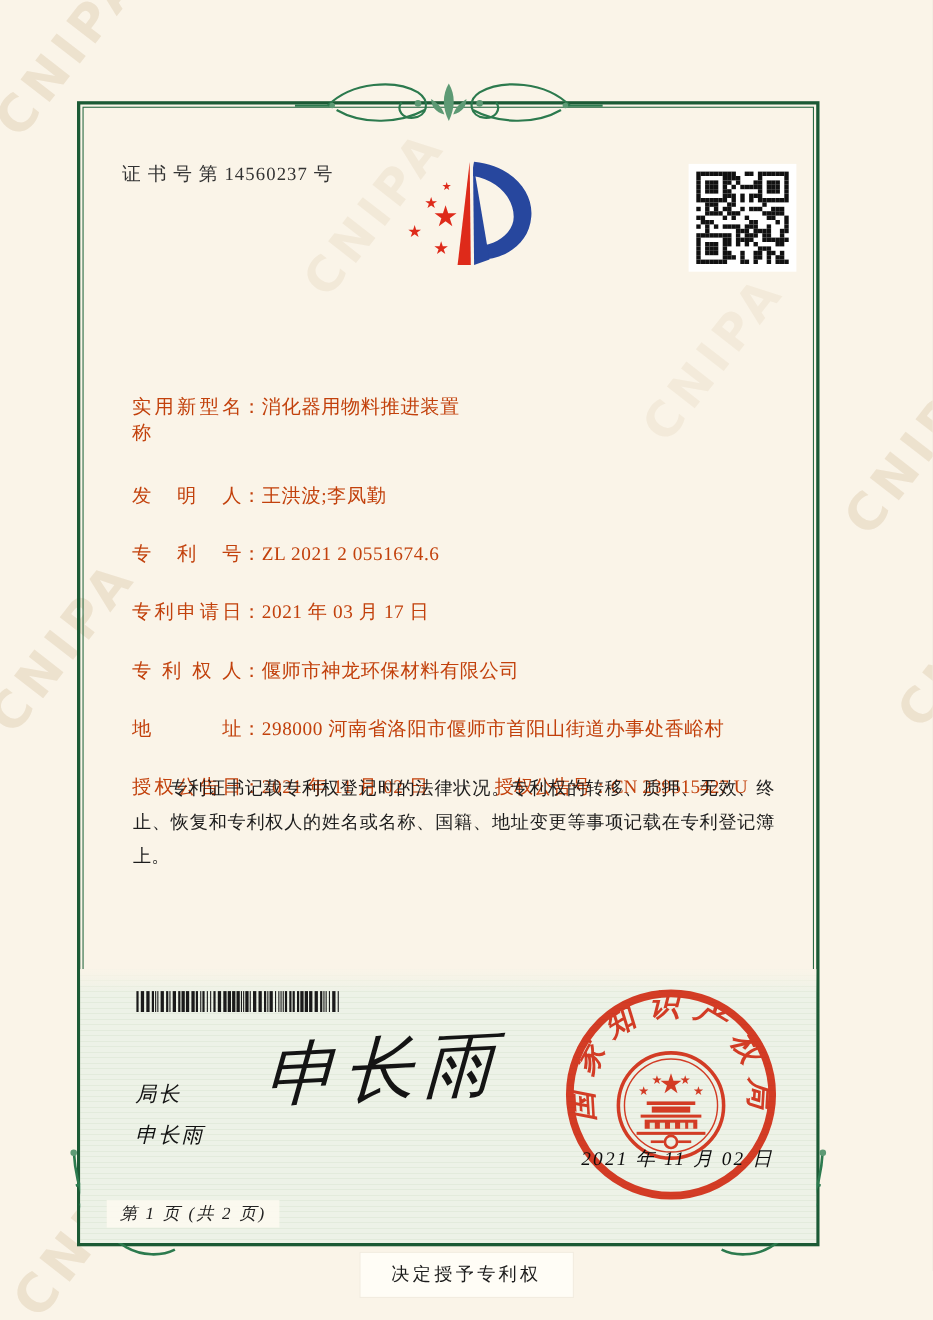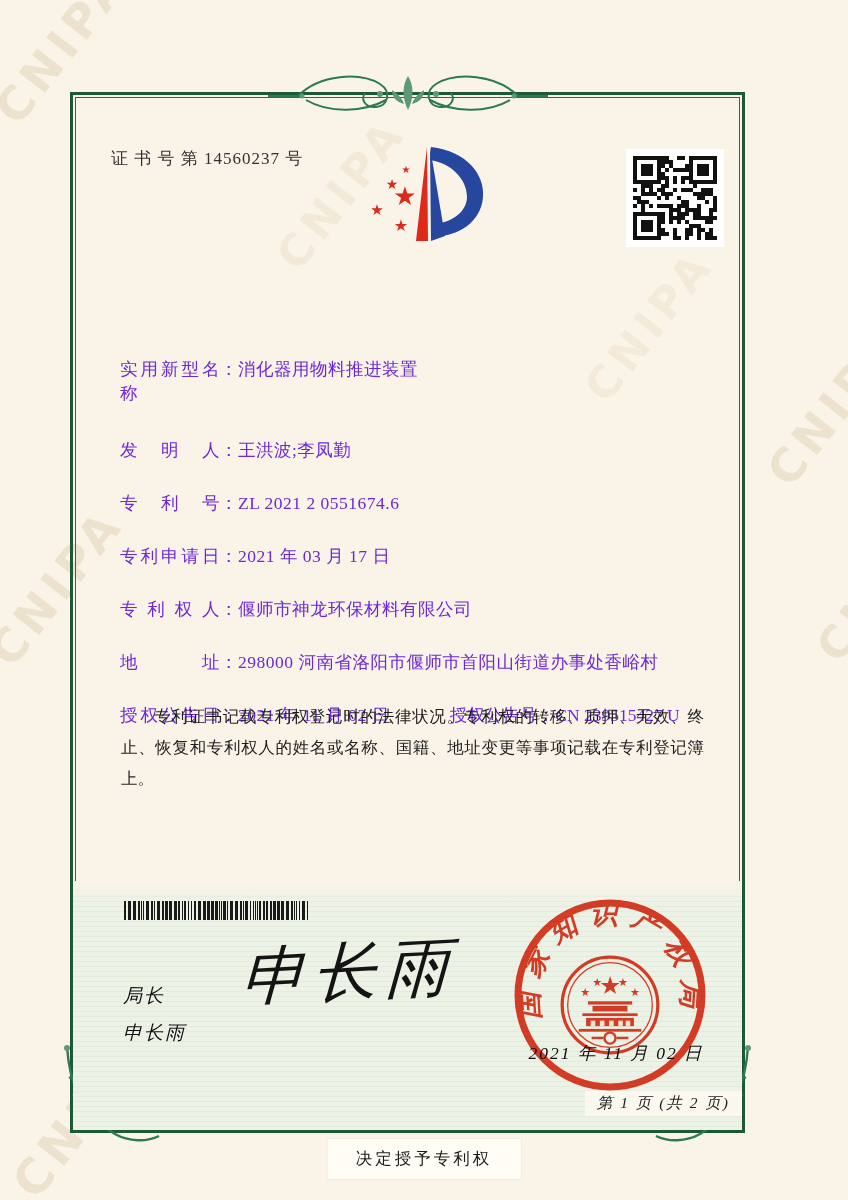--- a/index.html
+++ b/index.html
@@ -49,21 +49,21 @@
   }
   .qr-grid { display:grid; grid-template-columns:repeat(21,4px); grid-auto-rows:4px; }
   .qr-grid i { display:block; }
   .qr-grid i.d { background:#111; }
   .title {
     position:absolute; left:0; right:0; top:156px; text-align:center;
     font-size:41px; font-weight:700; letter-spacing:11px; padding-left:11px;
     color:#101010; z-index:5;
   }
   
-  .fields { position:absolute; left:47px; right:40px; top:262px; z-index:5; font-size:17.5px; color:#6d28d9; }
+  .fields { position:absolute; left:47px; right:40px; top:262px; z-index:5; font-size:17.5px; color:#c2410c; }
   .frow { margin-bottom:29px; line-height:24px; }
   .frow.gap-lg { margin-bottom:33px; }
   .flabel {
     display:inline-block; width:100px; text-align:justify; text-align-last:justify;
     vertical-align:top; letter-spacing:.5px;
   }
   .fcolon { display:inline-block; width:18px; vertical-align:top; }
   .fvalue { display:inline-block; vertical-align:top; letter-spacing:.5px; max-width:520px;}
   .grant-row { display:flex; }
   .grant-right { margin-left:60px; white-space:nowrap; }
@@ -93,22 +93,22 @@
     position:absolute; left:168px; top:48px; font-size:64px; color:#141414;
     transform:rotate(-3deg) skewX(-5deg); letter-spacing:8px; z-index:6;
     font-weight:400;
   }
   .seal { position:absolute; left:437px; top:14px; z-index:5; mix-blend-mode:multiply; }
   .seal-date {
     position:absolute; left:448px; top:160px; width:190px; text-align:center;
     font-size:17.5px; color:#0d0d0d; letter-spacing:2px; z-index:7; white-space:nowrap;
   }
   .page-indicator {
-    position:absolute; left:0; right:0; bottom:14px; text-align:right; z-index:6;
-    font-size:15.5px; color:#222; letter-spacing:2px;
+    position:absolute; left:0; right:0; bottom:14px; text-align:left; z-index:6;
+    font-size:15.5px; color:#222; letter-spacing:2px;padding-left:24px;
   }
   .page-indicator span { background:rgba(252,249,240,.9); padding:2px 12px; display:inline-block; }
   
   .footer-note {
     position:absolute; left:50%; top:1139px; transform:translateX(-50%);
     background:#fffdf6; padding:9px 28px; font-size:16.5px; letter-spacing:3px;
     color:#1b1b1b; z-index:5; box-shadow:0 0 0 1px rgba(0,0,0,0.03);
   }
 </style>
 </head>

